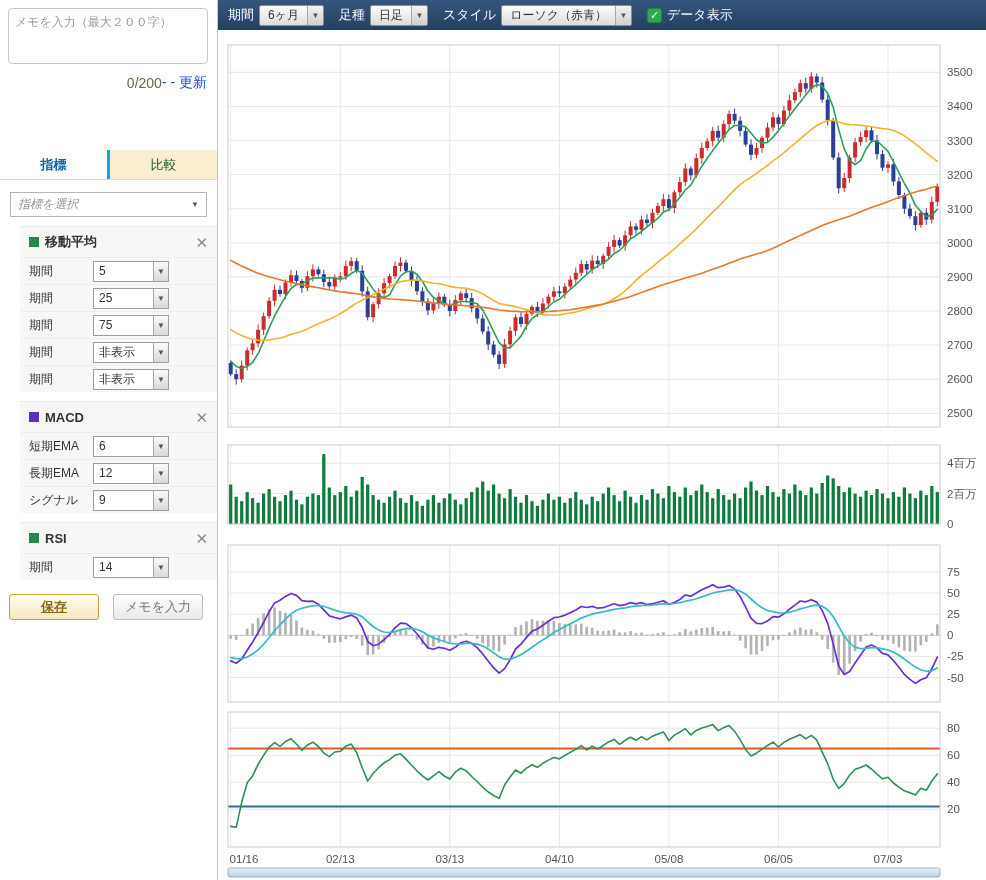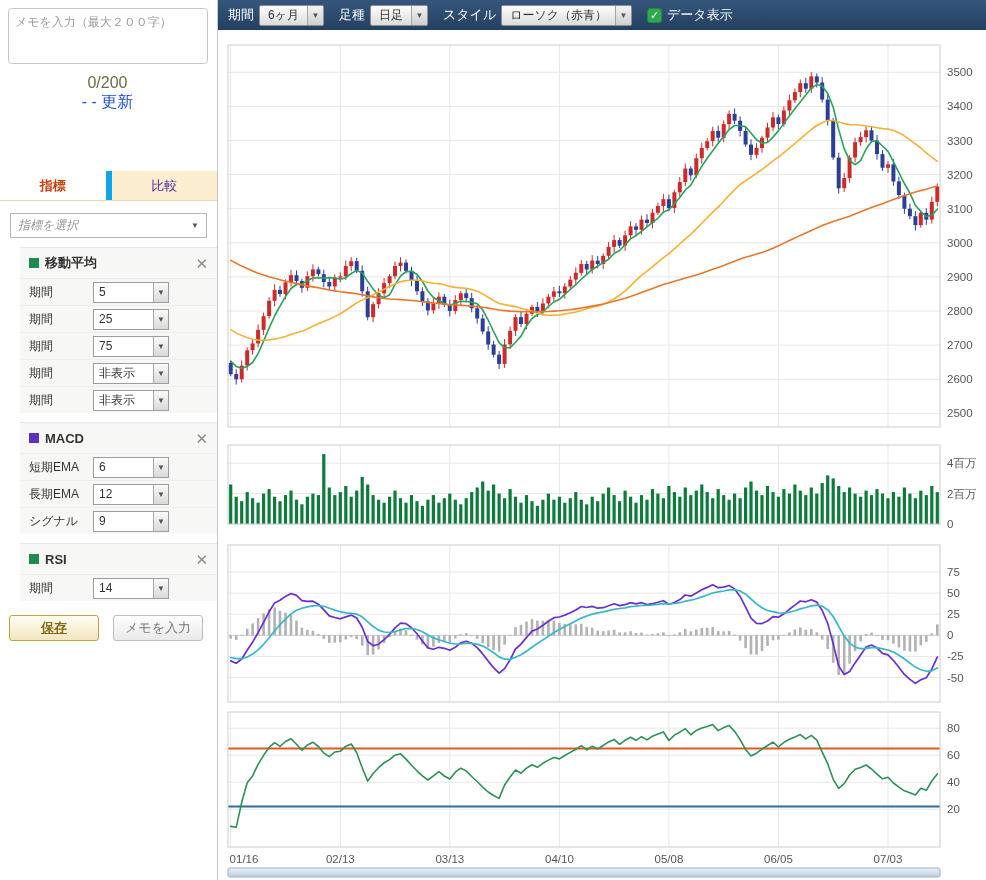--- a/index.html
+++ b/index.html
@@ -12,27 +12,27 @@
   .app { display:flex; width:986px; height:880px; }
 
   
   .sidebar { width:218px; min-width:218px; height:880px; background:#fff;
              border-right:1px solid #c8c8c8; position:relative; }
   .memo { display:block; margin:8px; width:200px; height:56px;
           border:1px solid #c6c6c6; border-radius:4px; resize:none;
           padding:5px 6px; font-family:inherit; font-size:12px; color:#333; }
   .memo::placeholder { color:#999; }
   .memo-row { display:flex; justify-content:flex-end; align-items:center;
-              padding:2px 10px 0 8px; font-size:16px;flex-direction:column; }
+              padding:2px 10px 0 8px; font-size:14px; }
   .memo-counter { color:#6b6b45; }
   .memo-update { color:#1d4ed8; cursor:pointer; }
   .tabs { display:flex; margin-top:58px; background:#fbeed0; border-bottom:1px solid #e8dab4; height:30px; }
   .tab { flex:1; text-align:center; line-height:30px; font-size:13px; cursor:pointer; }
-  .tab.active { background:#fff; color:#c2410c; font-weight:bold; border-right:6px solid #0ea5e9; }
-  .tab.inactive { color:#4c1d95; }
+  .tab.active { background:#fff; color:#0369a1; font-weight:bold; border-right:3px solid #0ea5e9; }
+  .tab.inactive { color:#14532d; }
   .ind-select { margin:12px 10px 0 10px; height:25px; border:1px solid #b5b5b5;
                 background:#fff; display:flex; align-items:center;
                 justify-content:space-between; padding:0 7px; font-size:12px; color:#949494; cursor:pointer;font-style:italic; }
   .ind-select .arrow, .mini-select .arrow, .tb-select .arrow { font-size:8px; color:#555; }
   .section { background:#f7f7f6; border-top:1px solid #e9e9e9; margin-top:9px;margin-left:20px; }
   .sec-head { display:flex; align-items:center; height:30px; padding:0 9px; }
   .swatch { width:10px; height:10px; margin-right:6px; }
   .sec-title { font-weight:bold; font-size:13px; color:#333; }
   .close-x { margin-left:auto; color:#8a8a8a; font-size:15px; cursor:pointer; line-height:1; }
   .sec-row { display:flex; align-items:center; height:27px; padding:0 9px;

